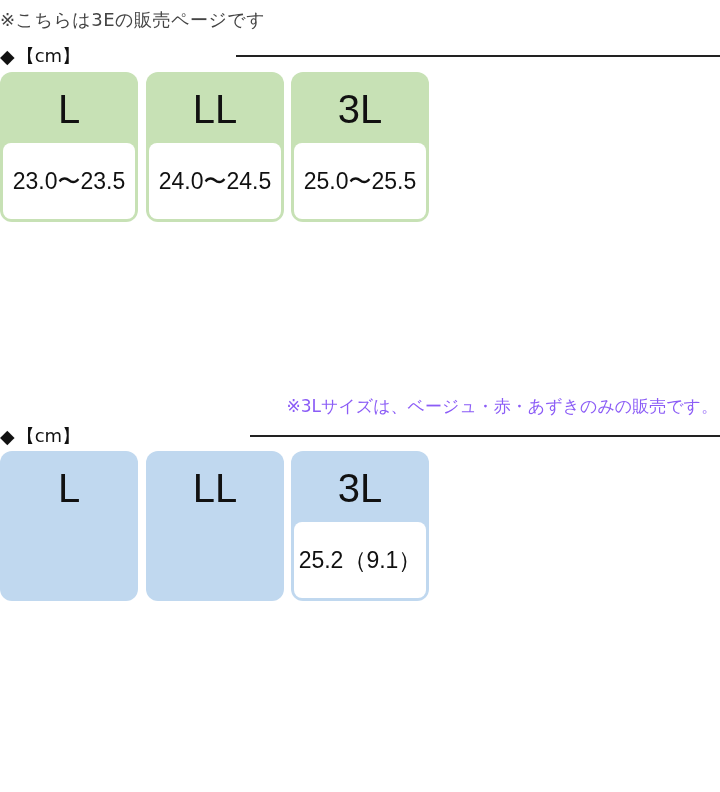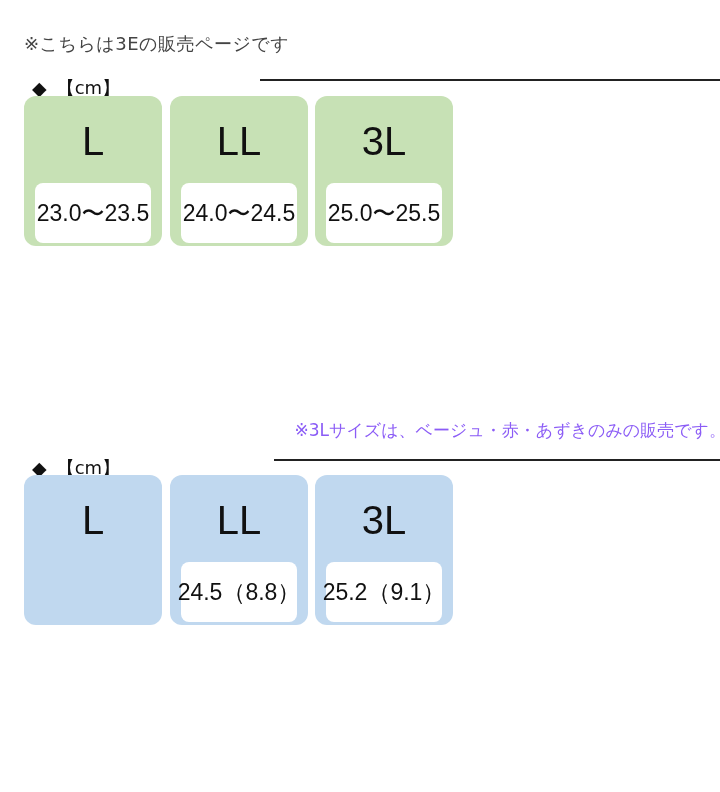--- a/index.html
+++ b/index.html
@@ -1,24 +1,24 @@
 <!DOCTYPE html>
 <html><head>
 <meta charset="utf-8">
 <style>
-  * { box-sizing: border-box; margin: 8px; padding: 0; }
+  * { box-sizing: border-box; margin: 0; padding: 0; }
   html, body { width: 720px; height: 792px; background: #ffffff; overflow: hidden; }
   body { position: relative; font-family: "DejaVu Sans", "Liberation Sans", sans-serif; color: #111; }
   .note-top { position: absolute; left: 0; top: 8px; font-size: 18px; color: #444; letter-spacing: 0.5px; white-space: nowrap; }
   .section-title { position: absolute; left: 0; font-size: 19px; color: #111; white-space: nowrap; display: flex; align-items: center; }
   .section-title .unit { font-size: 18px; margin-left: 2px; }
   .rule { position: absolute; height: 2px; background: #222; }
   .card { position: absolute; width: 138px; height: 150px; border-radius: 12px; padding: 3px; }
   .card .head { height: 68px; display: flex; align-items: center; justify-content: center; font-family: "Liberation Sans", sans-serif; font-size: 40px; color: #111; }
-  .card .body { background: #fff; height: 60px; border-radius: 8px; display: flex; align-items: center; justify-content: center; font-family: "Liberation Sans", sans-serif; font-size: 23px; color: #111; white-space: nowrap; letter-spacing: 0px; }
+  .card .body { background: #fff; height: 76px; border-radius: 8px; display: flex; align-items: center; justify-content: center; font-family: "Liberation Sans", sans-serif; font-size: 23px; color: #111; white-space: nowrap; letter-spacing: 0px; }
   .green { background: #c7e1b5; }
   .blue { background: #c0d8ef; }
   .note-mid { position: absolute; right: 2px; top: 395px; font-size: 17px; color: #8b5cf6; white-space: nowrap; }
 </style>
 </head>
 <body>
 
 <div class="note-top">※こちらは3Eの販売ページです</div>
 
 <div class="section-title" style="top:44px;">
@@ -46,18 +46,17 @@
   <span>◆</span>
   <span class="unit">【cm】</span>
 </div>
 <div class="rule" style="left:250px; top:435px; width:470px;"></div>
 
 <div class="card blue" style="left:0; top:451px;">
   <div class="head">L</div>
 </div>
 <div class="card blue" style="left:146px; top:451px;">
   <div class="head">LL</div>
-  <div class="body">24.5（8.8）</div>
 </div>
 <div class="card blue" style="left:291px; top:451px;">
   <div class="head">3L</div>
   <div class="body">25.2（9.1）</div>
 </div>
 
 </body></html>

